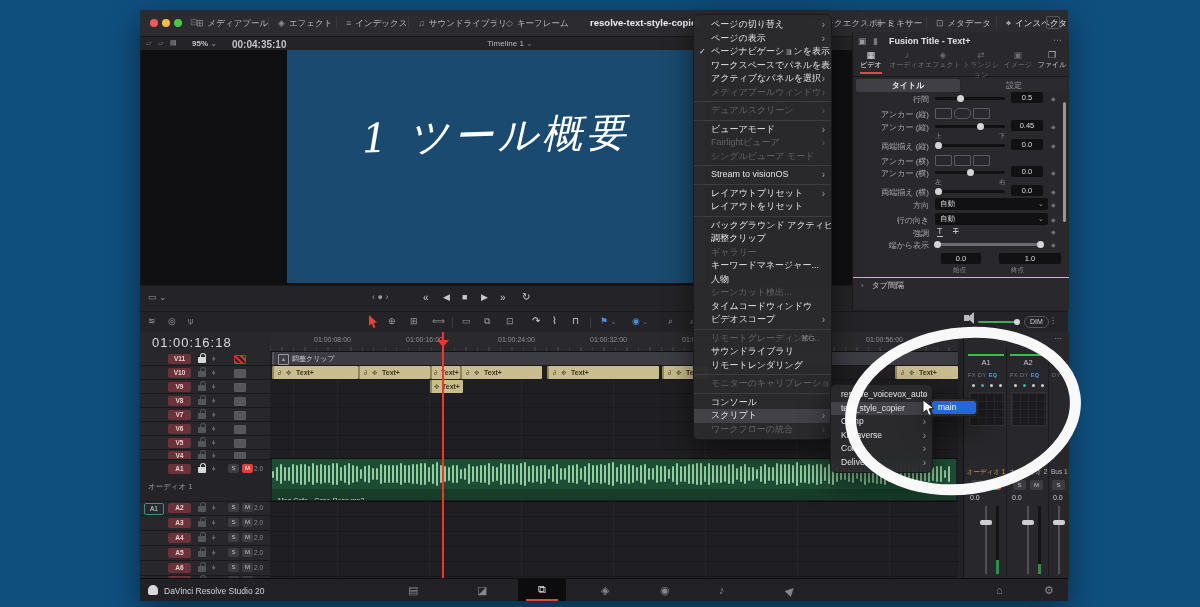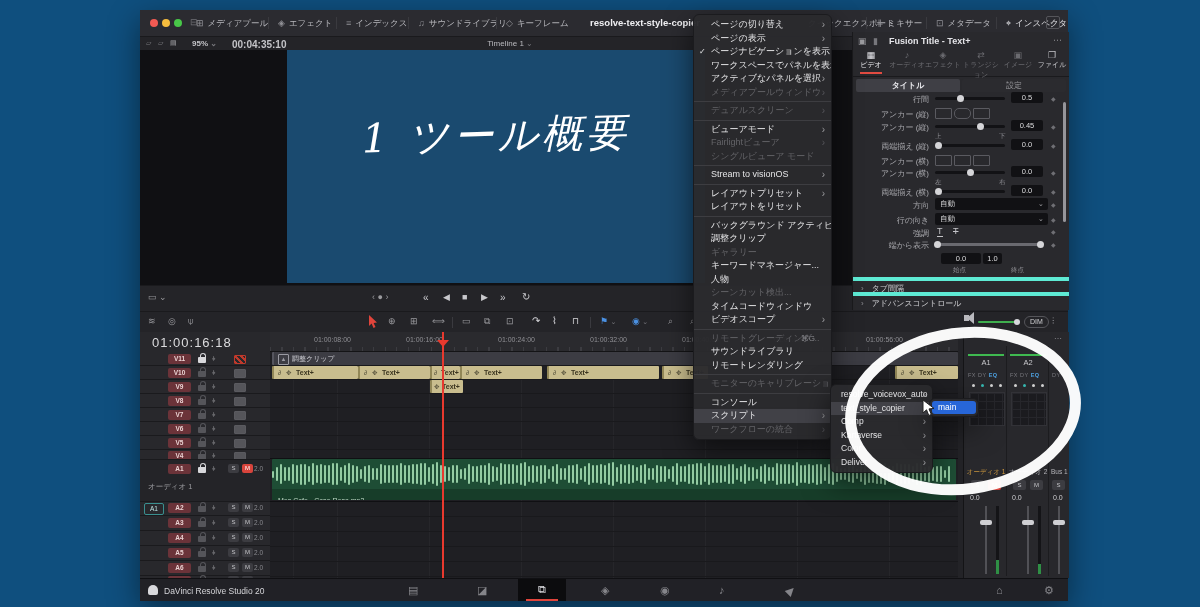--- a/index.html
+++ b/index.html
@@ -15,21 +15,21 @@
   .vsep{width:1px;height:12px;background:#3a3a3f;top:7px}
   
   .irow-label{font-size:8px;color:#a8a8ad;text-align:right;width:76px;left:0}
   .slider{height:3px;background:#121215;border-radius:2px}
   .knob{width:7px;height:7px;border-radius:50%;background:#d5d5d8;top:-2px}
   .vbox{background:#111114;border-radius:2px;color:#dcdcde;font-size:7.5px;text-align:center}
   .kfd{color:#6f6f74;font-size:6px}
   .subl{font-size:6.5px;color:#8e8e93}
   .itab-l{font-size:7px;text-align:center;width:36px}
   .abox{width:15px;height:9px;border:1px solid #5a5a60;border-radius:1px}
-  .coll{border-top:4px solid #5eead4;font-size:8px;color:#cfcfd2;line-height:15px}
+  .coll{border-top:1px solid #5eead4;font-size:8px;color:#cfcfd2;line-height:15px}
   .coll .ch{color:#8e8e93;margin:0 8px 0 8px;font-size:8px}
   
   .badge{width:23px;height:10px;border-radius:2px;background:#6b3339;color:#ecd4d4;font-size:6.5px;
          line-height:10px;text-align:center;font-weight:bold}
   .sm{width:11px;height:9px;border-radius:2px;background:#3c3c41;color:#c3c3c7;font-size:6px;line-height:9px;text-align:center}
   .sm.red{background:#d8443c;color:#fff}
   .lock{width:8px;height:6px;border-radius:1px;top:2px}
   .lock:before{content:'';position:absolute;left:1.5px;top:-4px;width:4px;height:4px;border:1px solid;
                border-bottom:none;border-radius:3px 3px 0 0;border-color:inherit}
   .lk-on{background:#d8d8db;border-color:#d8d8db;color:#d8d8db}
@@ -261,26 +261,25 @@
     <span class="r tx" style="left:100px;top:194px;font-size:9px;color:#c5c5c9;text-decoration:line-through;line-height:10px">T</span>
     <span class="r kfd" style="left:198px;top:196px">◆</span>
 
     <span class="r irow-label tx" style="top:208px">端から表示</span>
     <span class="r slider" style="left:82px;top:211px;width:108px;background:#6a6a70">
         <span class="r knob" style="left:-1px"></span>
         <span class="r knob" style="left:102px"></span>
       </span>
     <span class="r kfd" style="left:198px;top:209px">◆</span>
     <span class="r vbox" style="left:88px;top:221px;width:40px;height:11px;line-height:11px">0.0</span>
-    <span class="r vbox" style="left:130px;top:221px;width:19px;height:11px;line-height:11px">1.0</span>
+    <span class="r vbox" style="left:146px;top:221px;width:62px;height:11px;line-height:11px">1.0</span>
     <span class="r subl" style="left:100px;top:234px">始点</span>
     <span class="r subl" style="left:158px;top:234px">終点</span>
 
     <div class="r coll" style="left:0;top:245px;width:216px;height:15px"><span class="ch">›</span><span>タブ間隔</span></div>
-    <div class="r coll" style="left:0;top:260px;width:216px;height:16px"><span class="ch">›</span><span>アドバンスコントロール</span></div>
 
     <span class="r" style="left:210px;top:70px;width:3px;height:120px;background:#95959a;border-radius:2px"></span>
   </div>
 
   <div class="r" style="left:0;top:322px;width:130px;height:246px;background:#28282c;border-right:1px solid #141416">
     <span class="r tx" style="left:12px;top:3px;font-size:13px;letter-spacing:1px;color:#dcdcde">01:00:16:18</span>
 
     <div class="r" style="left:0;top:20px;width:130px;height:14px">
       <span class="r badge" style="left:28px;top:2px">V11</span>
       <span class="r lock lk-on" style="left:58px;top:5px"></span>

